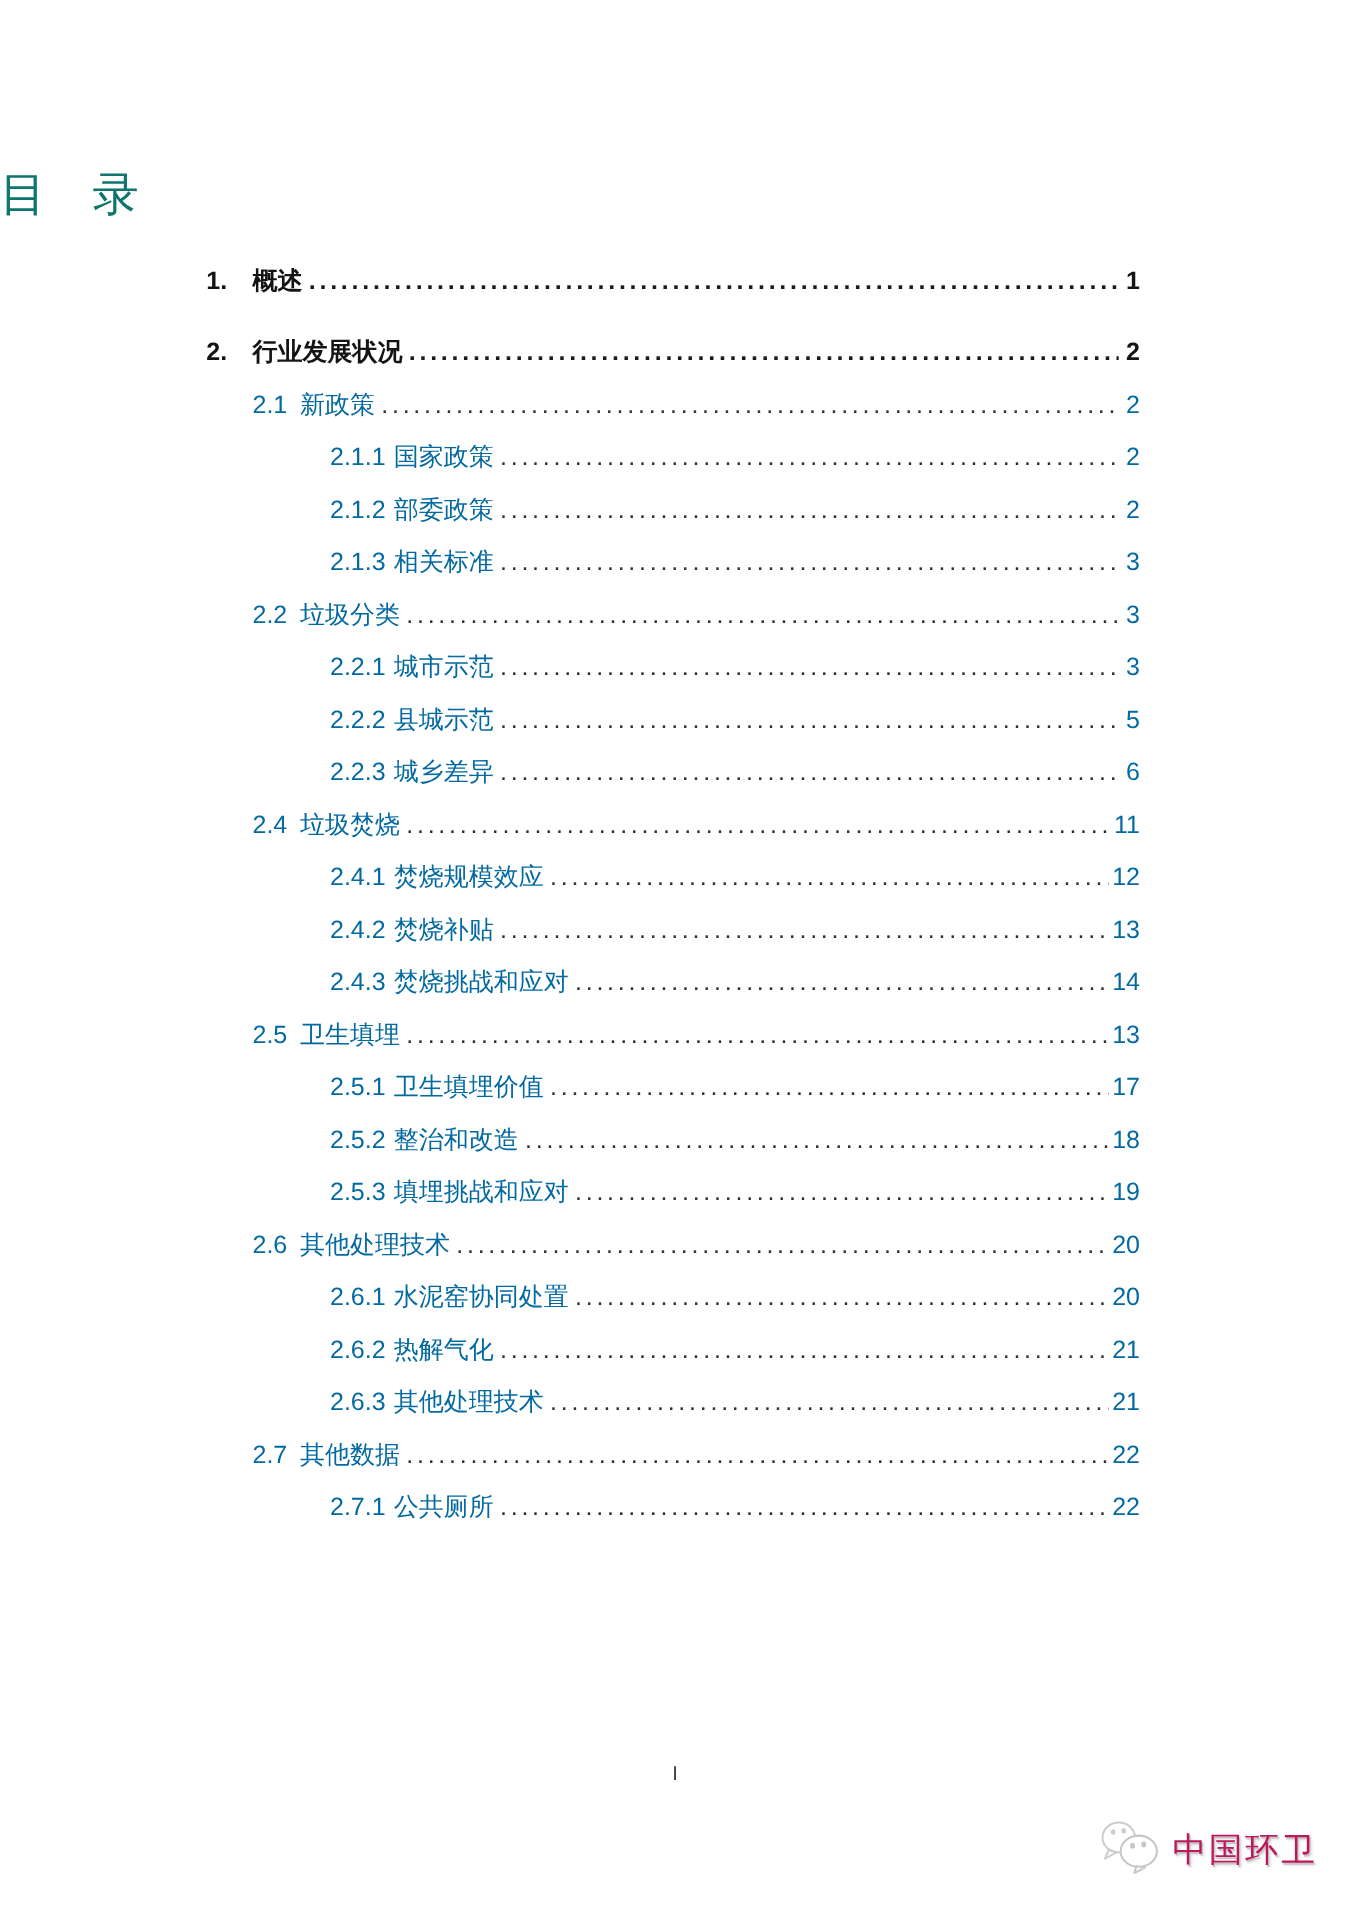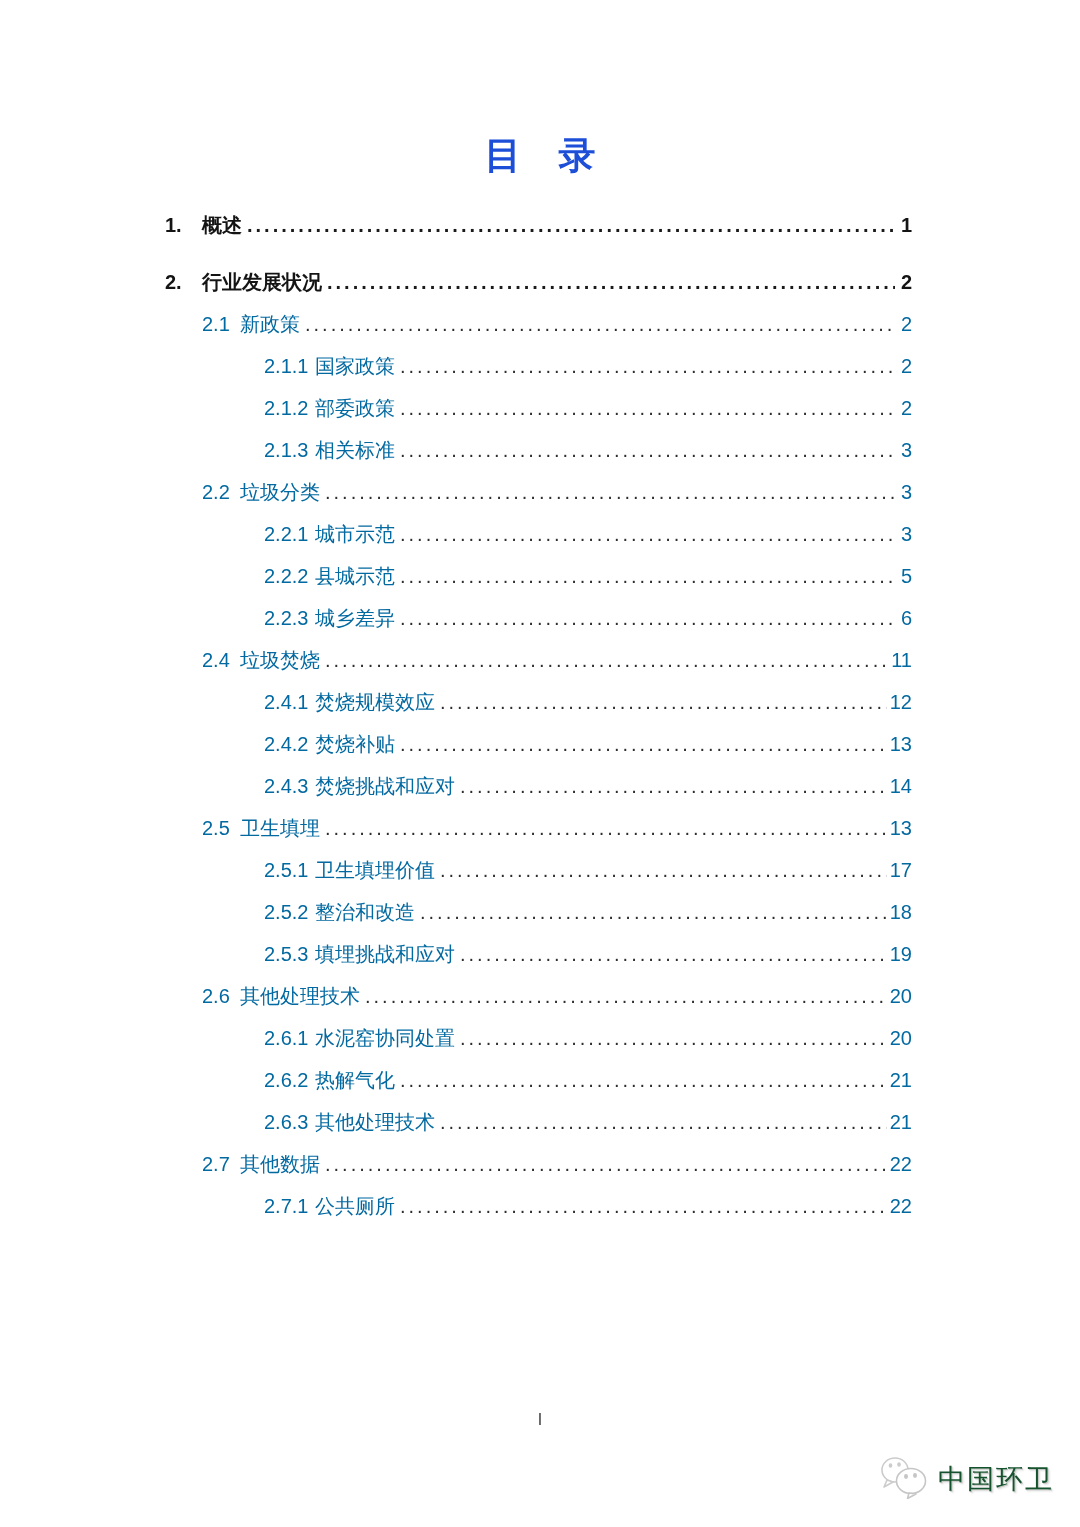--- a/index.html
+++ b/index.html
@@ -9,25 +9,25 @@
     height: 1527px;
     background: #ffffff;
     font-family: "Liberation Sans", sans-serif;
     overflow: hidden;
   }
   .doc-title {
     position: absolute;
     top: 136px;
     left: 0;
     width: 100%;
-    text-align: center;
+    text-align: left;
     font-size: 37px;
     line-height: 40px;
-    font-weight: 700;
-    color: #1d4ed8;
+    font-weight: 400;
+    color: #0f766e;
   }
   .toc {
     position: absolute;
     top: 204px;
     left: 165px;
     right: 168px;
   }
   .row {
     display: flex;
     align-items: baseline;
@@ -78,21 +78,21 @@
     top: 1455px;
     right: 26px;
     display: flex;
     align-items: center;
     gap: 9px;
   }
   .wm-icon { flex: 0 0 auto; }
   .wm-text {
     font-size: 27px;
     letter-spacing: 2px;
-    color: #14532d;
+    color: #be185d;
     text-shadow: 1px 1px 0 #c6c6c6, 2px 2px 2px #dedede;
     white-space: nowrap;
   }
 </style>
 </head>
 <body>
 
 <div class="page">
 
   <div class="doc-title">目　录</div>

